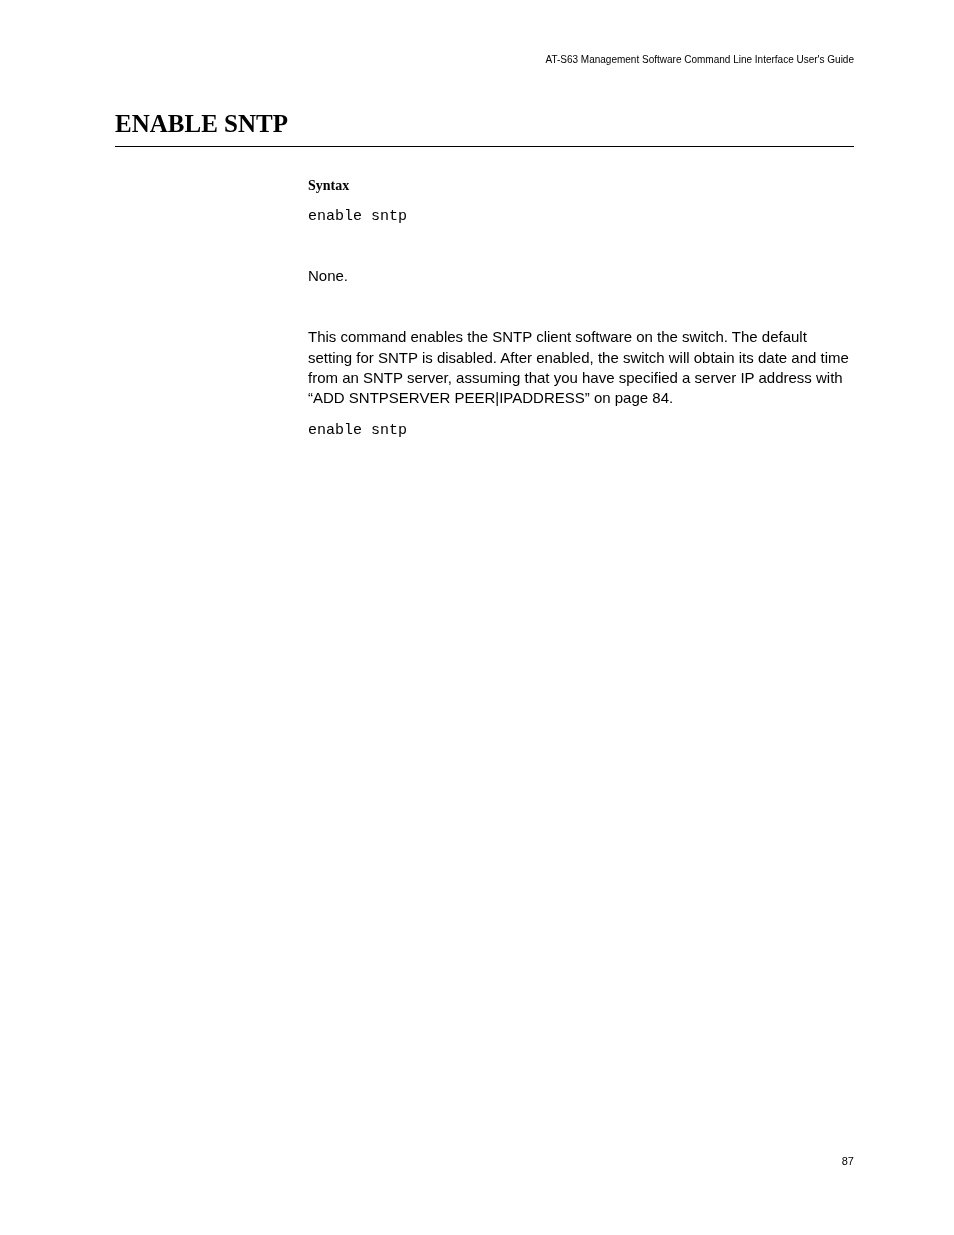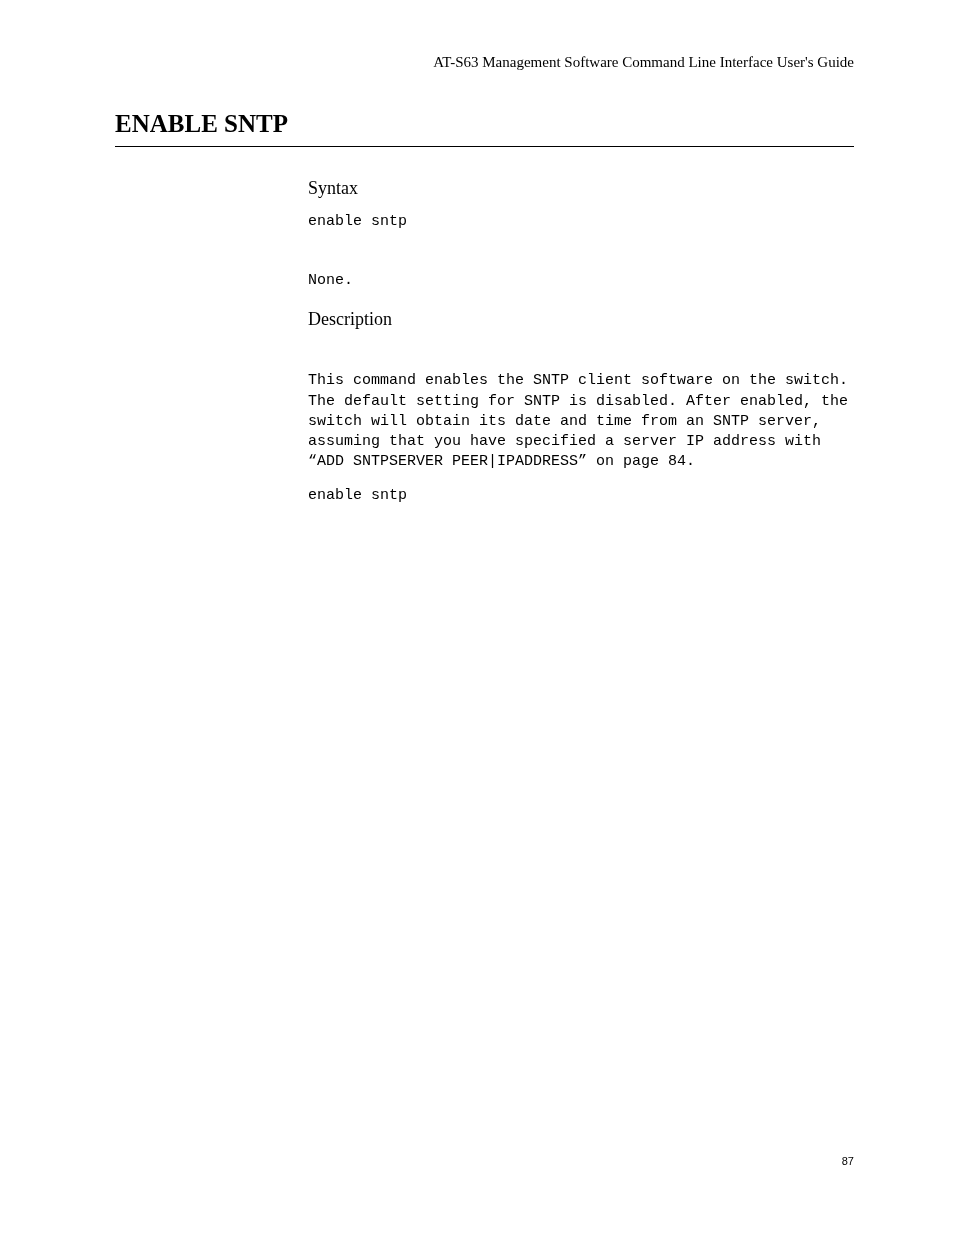--- a/index.html
+++ b/index.html
@@ -12,57 +12,57 @@
       height: 1235px;
       background: #ffffff;
       font-family: Arial, Helvetica, sans-serif;
       position: relative;
       color: #000000;
     }
     .page-header {
       position: absolute;
       top: 54px;
       right: 100px;
-      font-size: 15px;
-      font-family: Liberation Serif, serif;
+      font-size: 10px;
+      font-family: Liberation Sans, sans-serif;
     }
     .main-title {
       position: absolute;
       top: 110px;
       left: 115px;
       right: 100px;
       font-family: "Times New Roman", Times, serif;
       font-size: 25px;
       font-weight: bold;
       border-bottom: 1.5px solid #000;
       padding-bottom: 8px;
     }
     .content {
       position: absolute;
       top: 178px;
       left: 308px;
       right: 100px;
     }
     .section-heading {
       font-family: "Times New Roman", Times, serif;
-      font-size: 18px;
-      font-weight: normal;
+      font-size: 14px;
+      font-weight: bold;
       margin-top: 18px;
       margin-bottom: 14px;
     }
     .section-heading.first {
       margin-top: 0;
     }
     .code-text {
       font-family: "Courier New", Courier, monospace;
       font-size: 15px;
       margin-bottom: 4px;
     }
     .body-text {
-      font-family: Liberation Mono, monospace;
+      font-family: Liberation Sans, sans-serif;
       font-size: 15px;
       line-height: 1.35;
       margin-bottom: 4px;
       margin-top: 41px;
     }
     .page-number {
       position: absolute;
       bottom: 68px;
       right: 100px;
       font-size: 11px;
@@ -75,19 +75,18 @@
 <div class="page-header">AT-S63 Management Software Command Line Interface User's Guide</div>
 
 <h1 class="main-title">ENABLE SNTP</h1>
 
 <div class="content">
   <div class="section-heading first">Syntax</div>
   <div class="code-text">enable sntp</div>
 
   <div class="body-text">None.</div>
 
-  <div class="section-heading">Description</div>
   <div class="body-text">This command enables the SNTP client software on the switch. The default setting for SNTP is disabled. After enabled, the switch will obtain its date and time from an SNTP server, assuming that you have specified a server IP address with “ADD SNTPSERVER PEER|IPADDRESS” on page 84.</div>
 
   <div class="code-text" style="margin-top:14px;">enable sntp</div>
 </div>
 
 <div class="page-number">87</div>
 
 </body></html>

